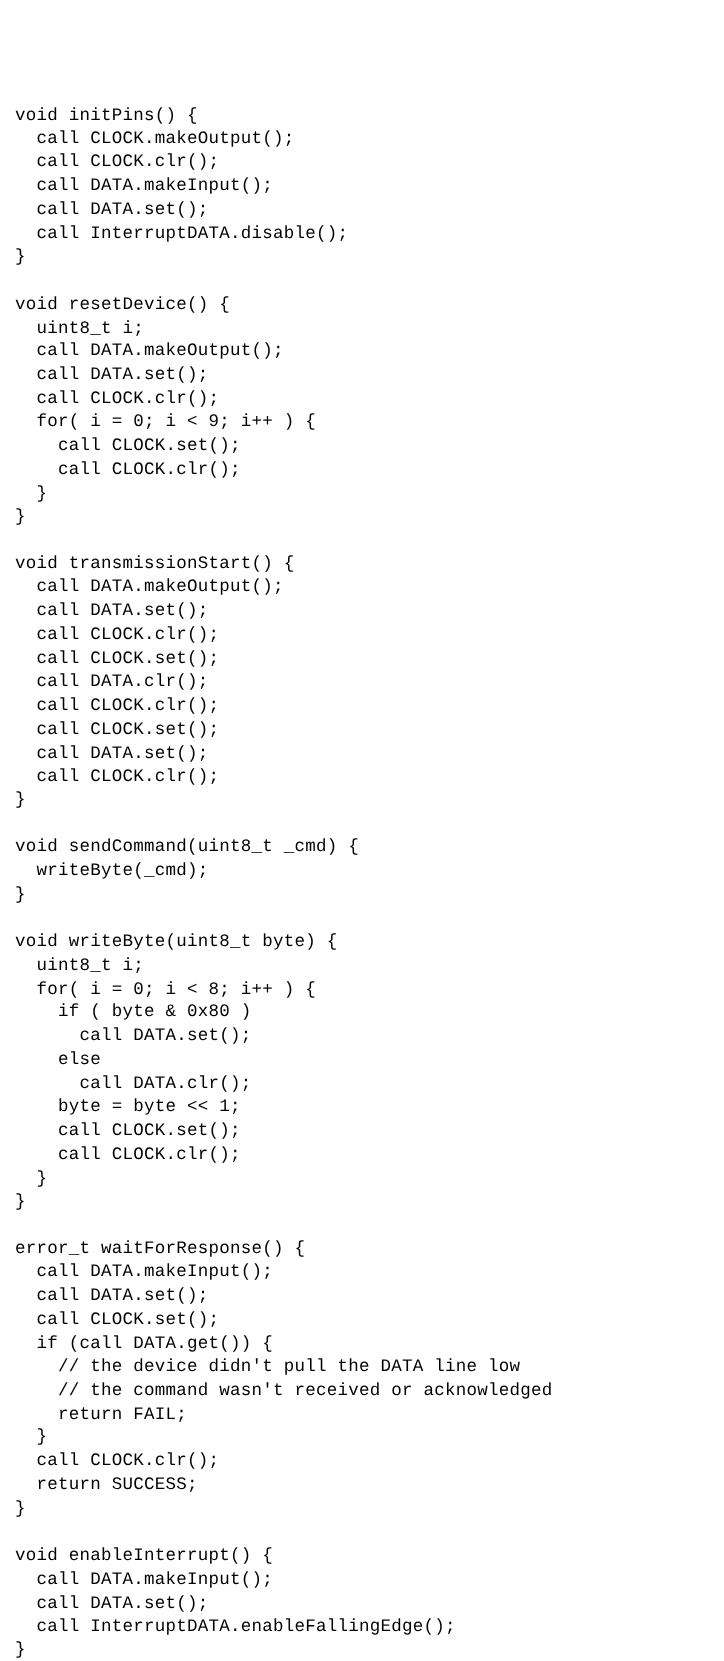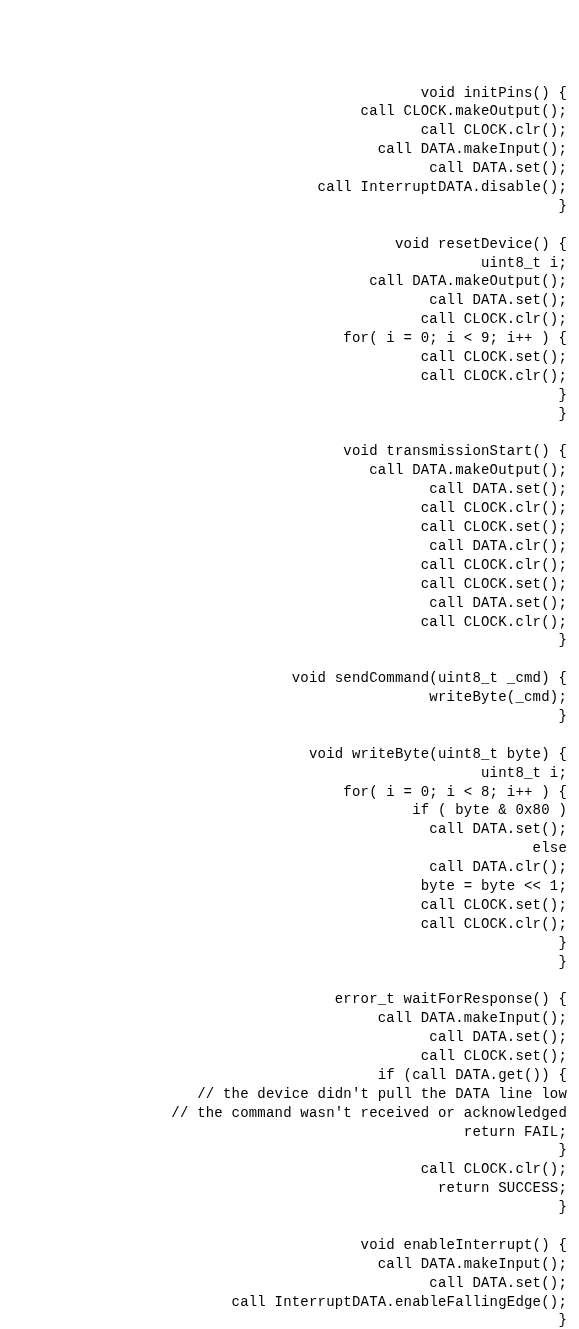--- a/index.html
+++ b/index.html
@@ -1,19 +1,18 @@
 <!DOCTYPE html>
 <html><head>
   <meta charset="utf-8">
   <style>
     * {
       margin: 0;
       padding: 0;
       box-sizing: border-box;
-      text-align: right;
     }
     body {
       background: #ffffff;
       font-family: "Courier New", Courier, monospace;
       font-size: 14px;
       line-height: 1.35;
       color: #000000;
       padding: 8px 12px;
       white-space: pre;
       letter-spacing: 0.2px;

